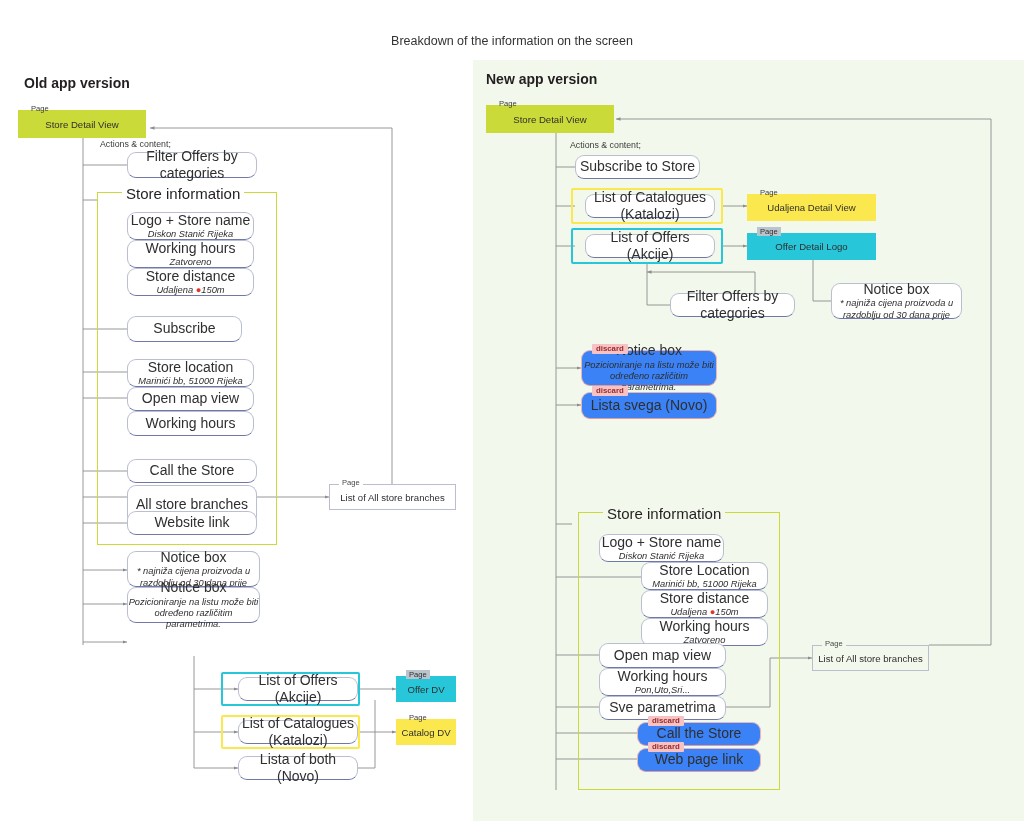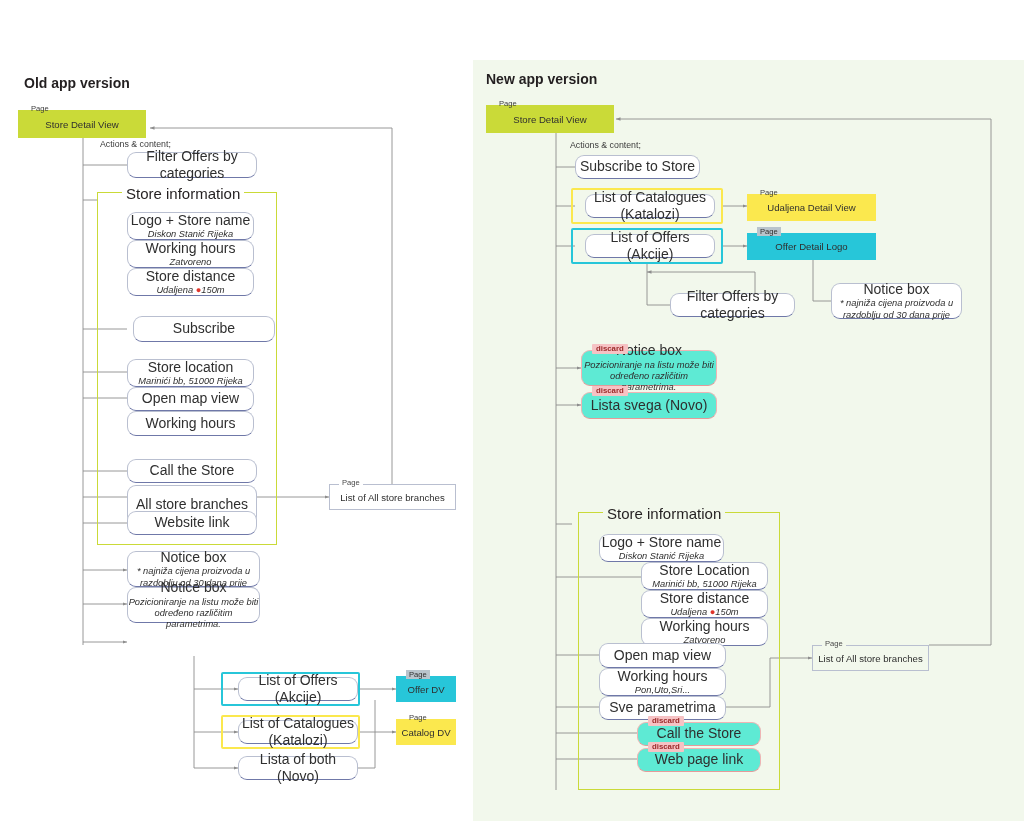--- a/index.html
+++ b/index.html
@@ -58,21 +58,21 @@
 
   
   .pg-green{background:#cada38;border-color:#cada38;}
   .pg-green .page-tag{background:transparent;color:#3d3d3d;}
   .pg-yellow{background:#fbe84e;border-color:#fbe84e;}
   .pg-yellow .page-tag{background:transparent;color:#3d3d3d;}
   .pg-cyan{background:#27c6d9;border-color:#27c6d9;}
   .pg-cyan .page-tag{background:#b9c4cc;color:#2f2f2f;}
 
   
-  .node.discard{border:1px solid #efb4b4;border-bottom:1.6px solid #e59a9a;background:#5eead4;}
+  .node.discard{border:1px solid #efb4b4;border-bottom:1.6px solid #e59a9a;background:#3b82f6;}
   .disc-tag{
     position:absolute;left:10px;top:-7px;background:#f6c2c4;
     padding:0 4px;font-size:7.8px;font-weight:bold;color:#9c2b2b;
     border-radius:1px;
   }
 
   
   .group{
     position:absolute;box-sizing:border-box;
     border:1.4px solid #cada38;background:transparent;
@@ -92,20 +92,21 @@
   
   .caption{position:absolute;font-size:8.8px;color:#3a3a3a;}
 </style>
 </head>
 <body>
 
 <div id="canvas">
 
   <div class="panel" id="panel-new"></div>
 
+  <div id="subtitle">Breakdown of the information on the screen</div>
 
   <div class="col-heading" id="head-old">Old app version</div>
   <div class="col-heading" id="head-new">New app version</div>
 
   <svg id="wires">
     <defs>
       <marker id="ar" markerWidth="6" markerHeight="6" refX="5" refY="3" orient="auto">
         <path d="M0,1 L5,3 L0,5 z" fill="#8d8d8d"></path>
       </marker>
     </defs>
@@ -186,21 +187,21 @@
     <span class="ln2">Diskon Stanić Rijeka</span>
   </div>
   <div class="node" style="left:127px;top:240px;width:127px;height:28px;">
     <span class="ln1">Working hours</span>
     <span class="ln2">Zatvoreno</span>
   </div>
   <div class="node" style="left:127px;top:268px;width:127px;height:28px;">
     <span class="ln1">Store distance</span>
     <span class="ln2"><span>Udaljena</span> <span class="pin">●</span><span>150m</span></span>
   </div>
-  <div class="node" style="left:133px;top:316px;width:142px;height:26px;">
+  <div class="node" style="left:127px;top:316px;width:115px;height:26px;">
     <span class="ln1">Subscribe</span>
   </div>
   <div class="node" style="left:127px;top:359px;width:127px;height:28px;">
     <span class="ln1">Store location</span>
     <span class="ln2">Marinići bb, 51000 Rijeka</span>
   </div>
   <div class="node" style="left:127px;top:387px;width:127px;height:24px;">
     <span class="ln1">Open map view</span>
   </div>
   <div class="node" style="left:127px;top:411px;width:127px;height:25px;">

